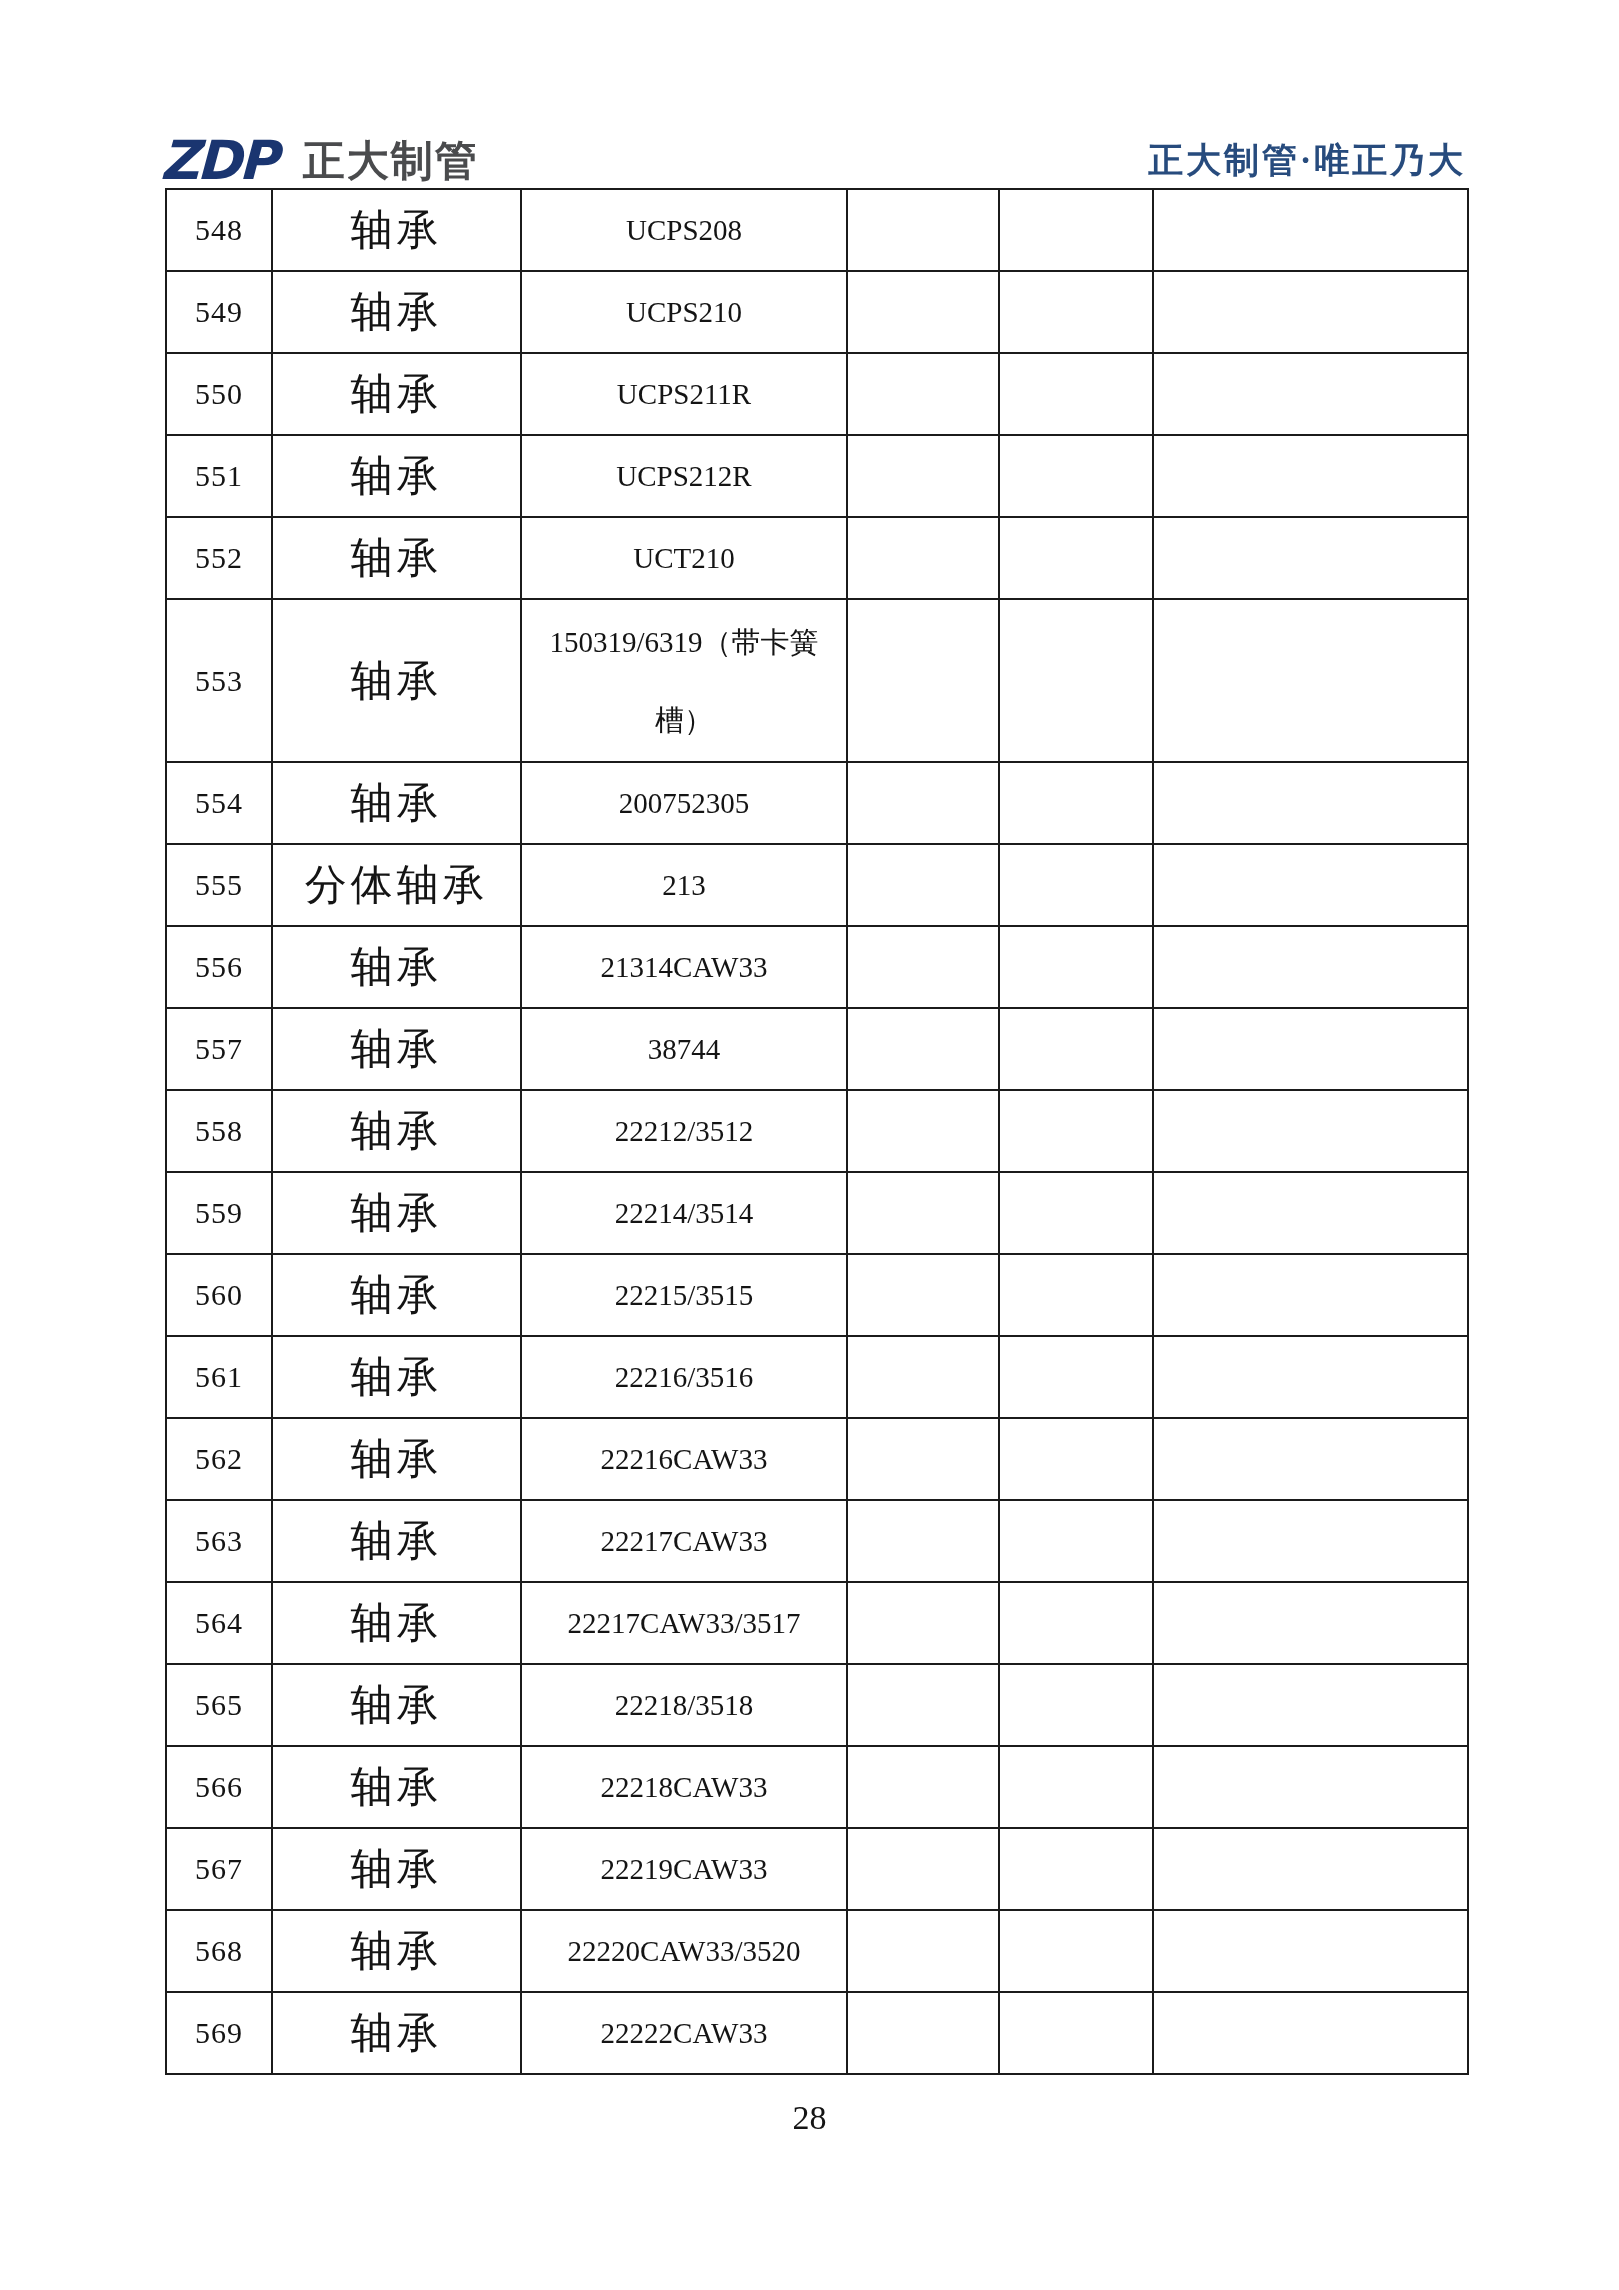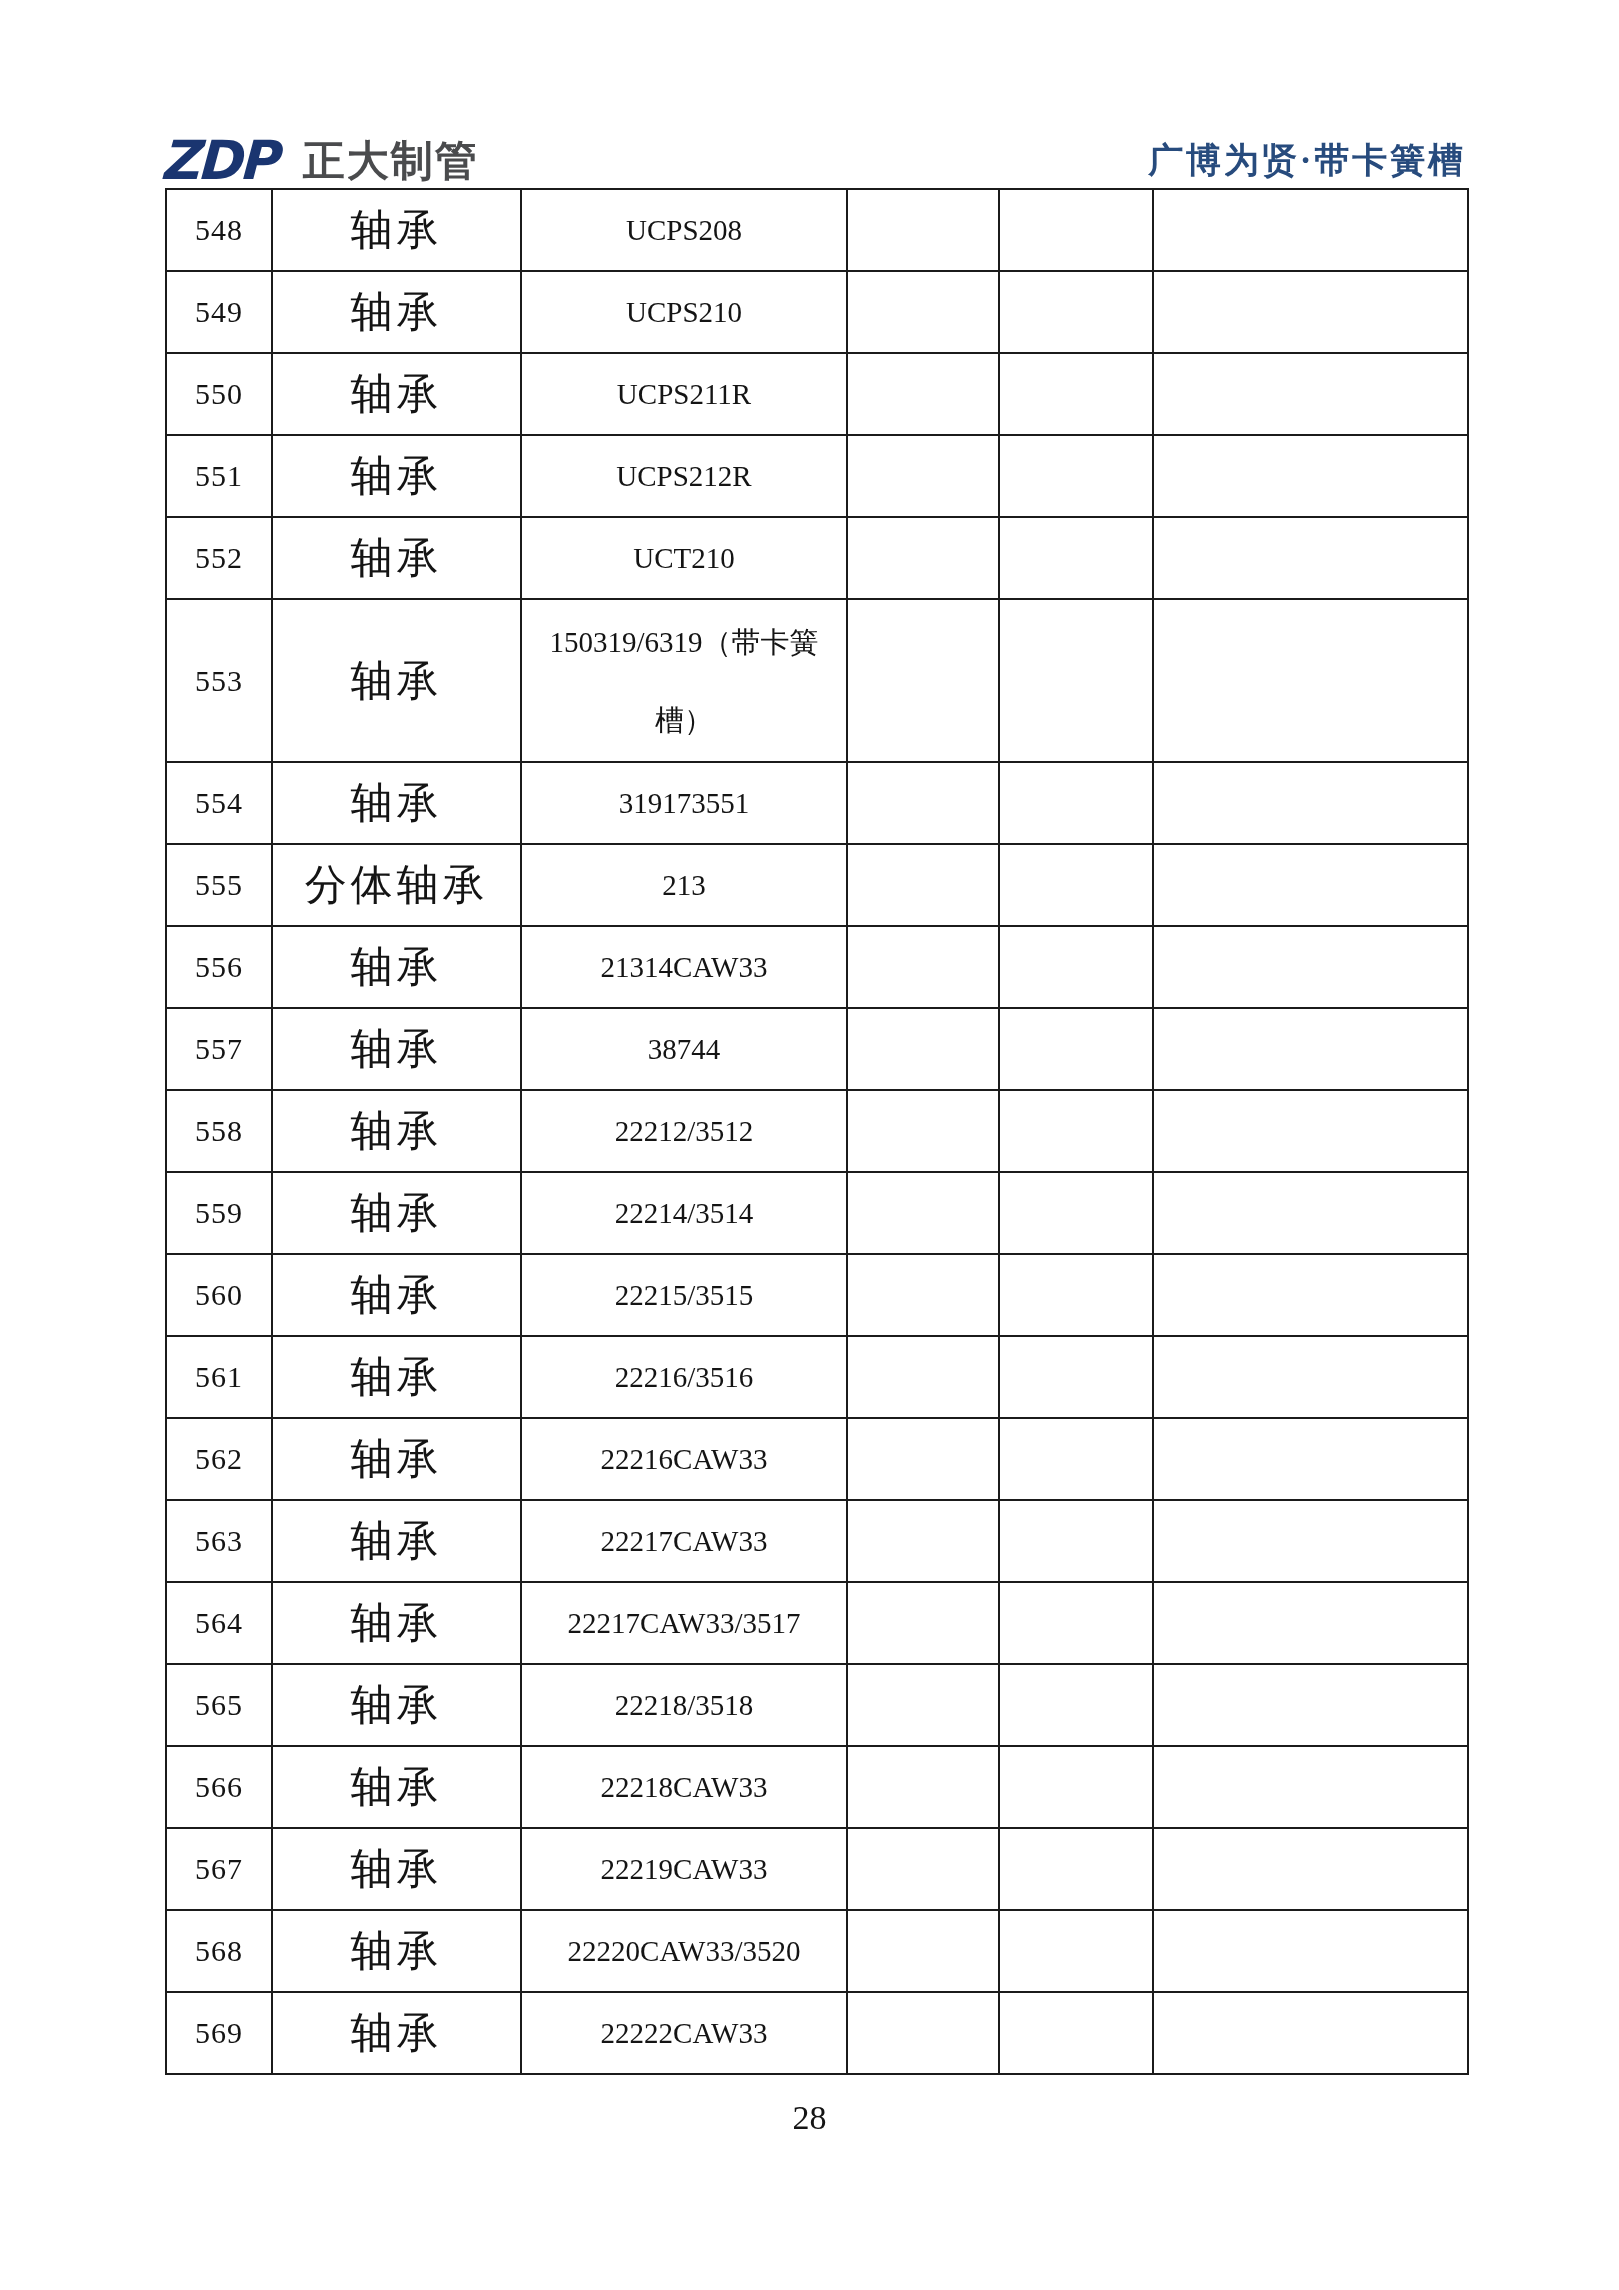--- a/index.html
+++ b/index.html
@@ -110,21 +110,21 @@
 </head>
 <body>
 
 <div class="page">
 
   <div class="letterhead">
     <div class="logo-group">
       <span class="logo-zdp">ZDP</span>
       <span class="logo-cn">正大制管</span>
     </div>
-    <div class="slogan">广博为贤·带卡簧槽</div>
+    <div class="slogan">正大制管·唯正乃大</div>
   </div>
 
   <table class="parts">
     <colgroup>
       <col style="width:106px">
       <col style="width:249px">
       <col style="width:326px">
       <col style="width:152px">
       <col style="width:154px">
       <col style="width:315px">
@@ -174,21 +174,21 @@
     <td class="c-no">553</td>
     <td class="c-name">轴承</td>
     <td class="c-model">150319/6319（带卡簧槽）</td>
     <td class="c-empty"></td>
     <td class="c-empty"></td>
     <td class="c-empty"></td>
   </tr>
         <tr>
     <td class="c-no">554</td>
     <td class="c-name">轴承</td>
-    <td class="c-model">319173551</td>
+    <td class="c-model">200752305</td>
     <td class="c-empty"></td>
     <td class="c-empty"></td>
     <td class="c-empty"></td>
   </tr>
         <tr>
     <td class="c-no">555</td>
     <td class="c-name">分体轴承</td>
     <td class="c-model">213</td>
     <td class="c-empty"></td>
     <td class="c-empty"></td>

